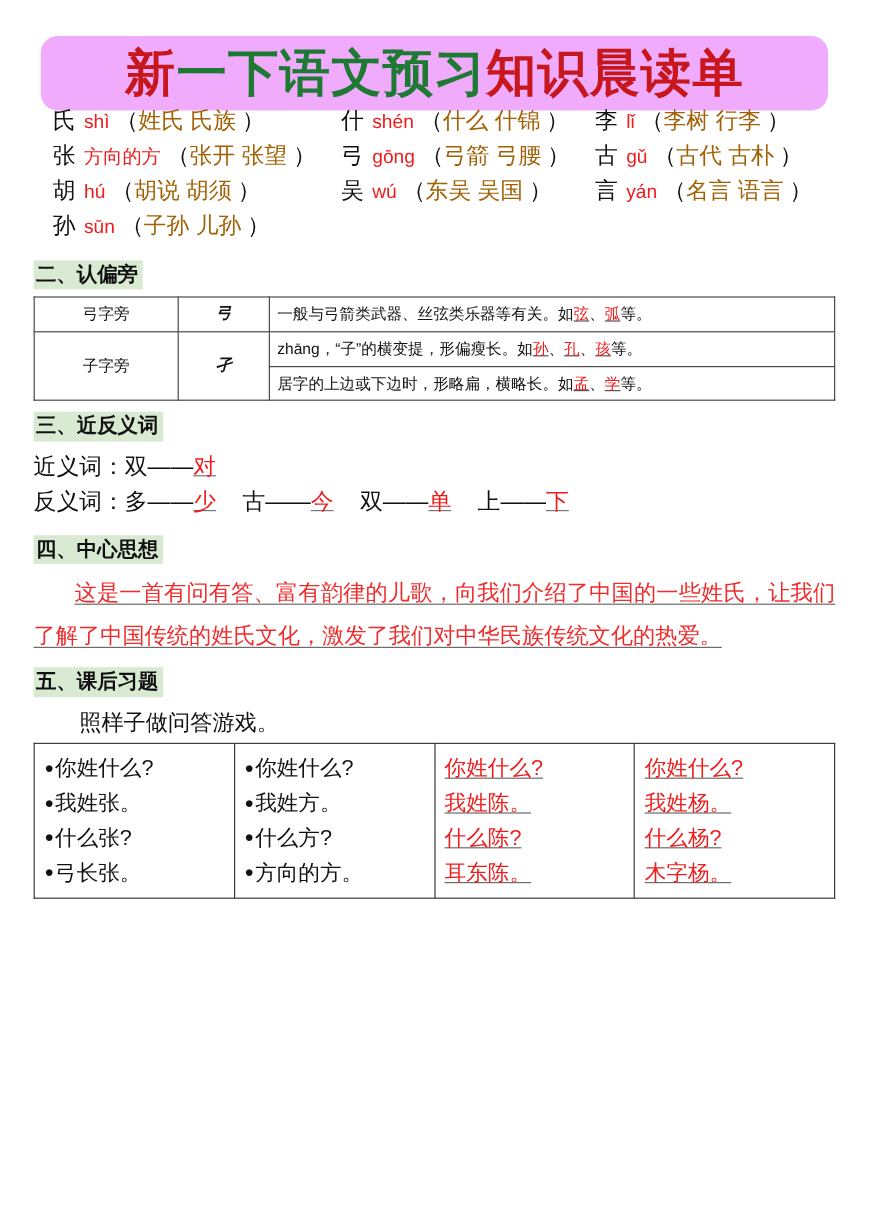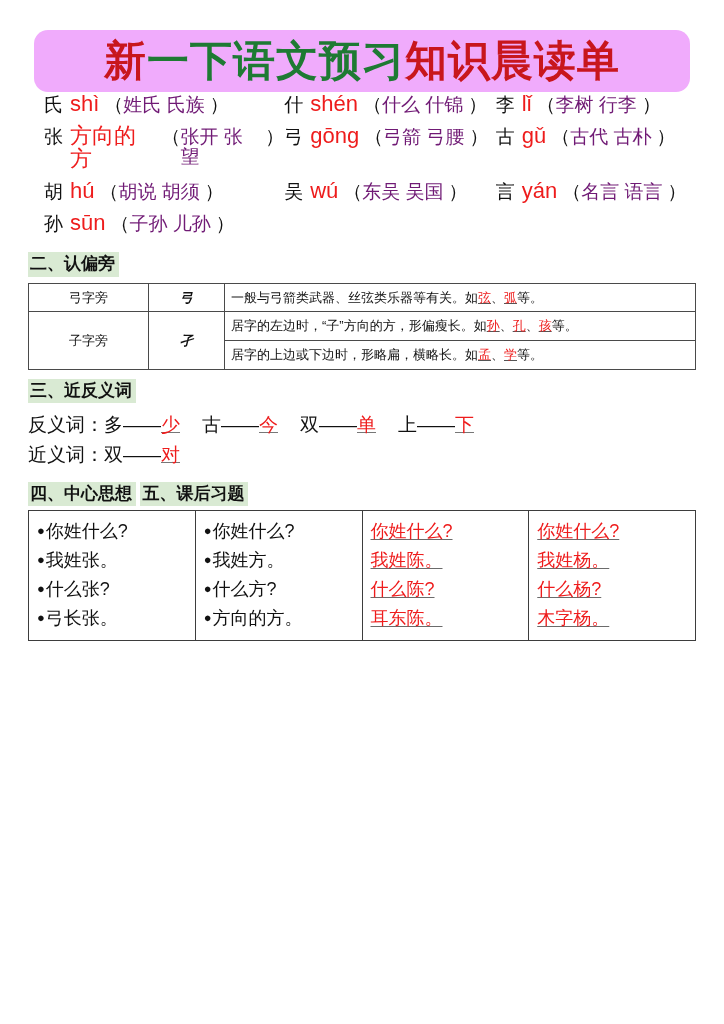--- a/index.html
+++ b/index.html
@@ -63,23 +63,23 @@
     font-size: 19px;
     line-height: 1.05;
     margin: 0 0 9px 0;
     padding-left: 16px;
   }
   .pycell { display: flex; align-items: baseline; }
   .pycell.c0 { width: 252px; }
   .pycell.c1 { width: 222px; }
   .pycell.c2 { width: 210px; }
   .hz { color: #111; font-weight: normal; }
-  .py { color: #ee1c1c; margin-left: 7px; font-size: 22px; }
+  .py { color: #ee1c1c; margin-left: 7px; font-size: 16px; }
   .paren { color: #111; margin-left: 5px; }
-  .wd { color: #701a75; }
+  .wd { color: #a16207; }
 
   
   table.rad {
     width: 668px;
     border-collapse: collapse;
     margin: 2px 0 0 0;
     table-layout: fixed;
   }
   table.rad td {
     border: 1px solid #4a4a4a;
@@ -264,46 +264,48 @@
   <table class="rad">
     <tbody>
         <tr>
       <td class="rad-name">弓字旁</td>
       <td class="rad-glyph">弓</td>
       <td class="rad-desc"><span>一般与弓箭类武器、丝弦类乐器等有关。如</span><span class="ru">弦</span><span>、</span><span class="ru">弧</span><span>等。</span></td>
     </tr>
     <tr>
       <td class="rad-name" rowspan="2">子字旁</td>
       <td class="rad-glyph" rowspan="2">孑</td>
-      <td class="rad-desc"><span>居字的左边时，“子”方向的方，形偏瘦长。如</span><span class="ru">孙</span><span>、</span><span class="ru">孔</span><span>、</span><span class="ru">孩</span><span>等。</span></td>
+      <td class="rad-desc"><span>zhāng，“子”的横变提，形偏瘦长。如</span><span class="ru">孙</span><span>、</span><span class="ru">孔</span><span>、</span><span class="ru">孩</span><span>等。</span></td>
     </tr>
     <tr>
       <td class="rad-desc"><span>居字的上边或下边时，形略扁，横略长。如</span><span class="ru">孟</span><span>、</span><span class="ru">学</span><span>等。</span></td>
     </tr>
   </tbody>
     </table>
 
   
   <div class="sec-h">三、近反义词</div>
 
   <div class="syn">
+    <span>近义词：</span><span>双——</span><span class="ans">对</span>
+  </div>
+
+  <div class="syn">
     <span>反义词：</span><span>多——</span><span class="ans">少</span><span class="gap"></span><span>古——</span><span class="ans">今</span><span class="gap"></span><span>双——</span><span class="ans">单</span><span class="gap"></span><span>上——</span><span class="ans">下</span>
   </div>
 
-  <div class="syn">
-    <span>近义词：</span><span>双——</span><span class="ans">对</span>
-  </div>
-
   
   <div class="sec-h">四、中心思想</div>
 
+  <div class="idea"><span class="indent"></span><span>这是一首有问有答、富有韵律的儿歌，向我们介绍了中国的一些姓氏，让我们了解了中国传统的姓氏文化，激发了我们对中华民族传统文化的热爱。</span></div>
 
   
   <div class="sec-h">五、课后习题</div>
 
+  <div class="q-lead">照样子做问答游戏。</div>
 
   <table class="qa">
     <tbody>
         <tr>
       <td>
         <div class="qline"><span class="bullet">●</span><span>你姓什么?</span></div>
         <div class="qline"><span class="bullet">●</span><span>我姓张。</span></div>
         <div class="qline"><span class="bullet">●</span><span>什么张?</span></div>
         <div class="qline"><span class="bullet">●</span><span>弓长张。</span></div>
       </td>

